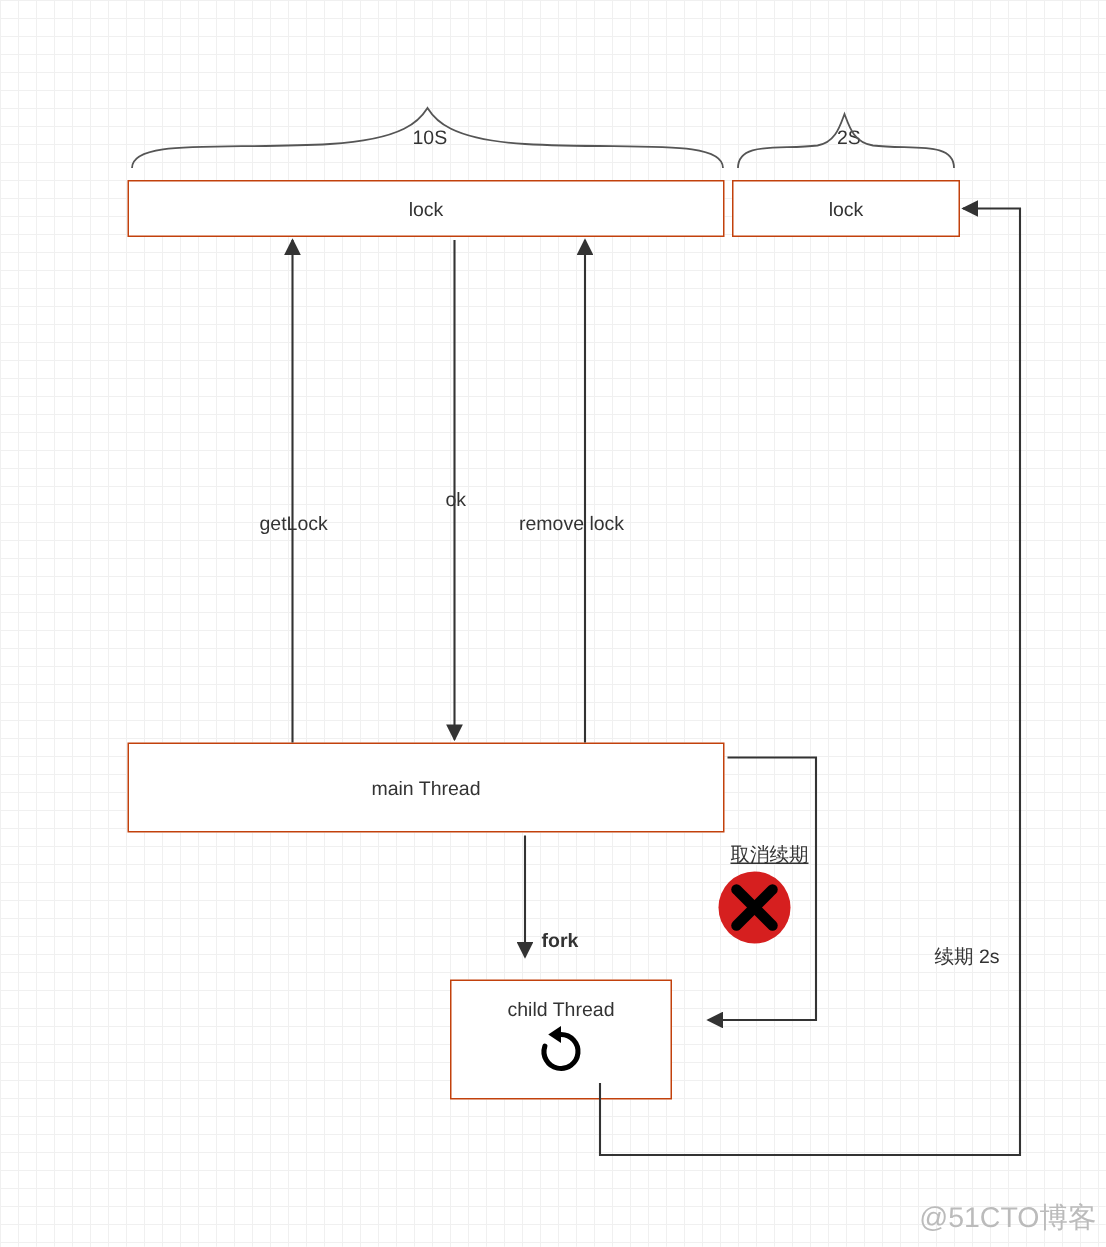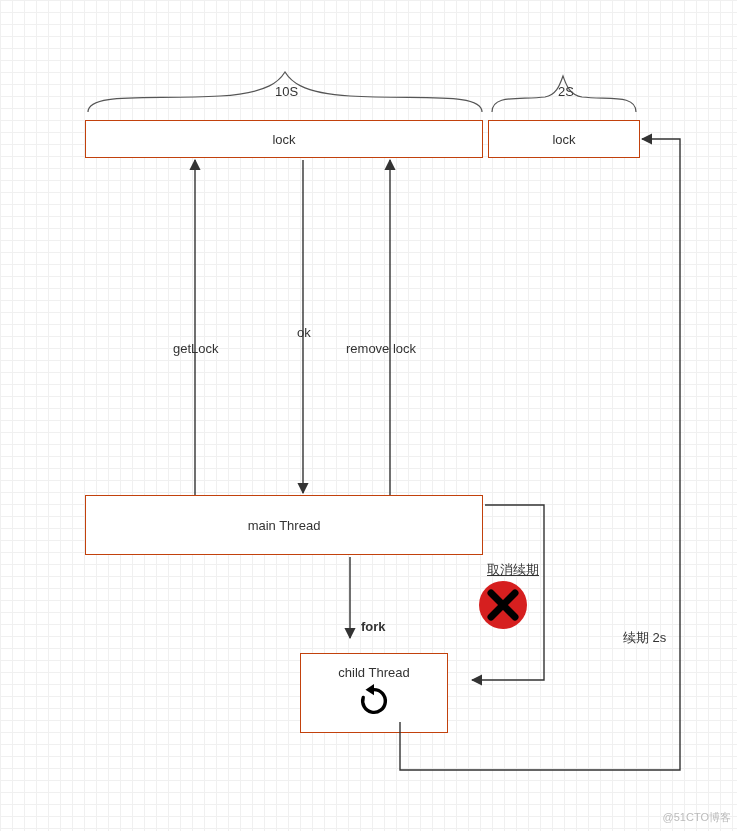--- a/index.html
+++ b/index.html
@@ -33,21 +33,21 @@
     background: rgba(255,255,255,0.0);
     padding: 1px 3px;
     white-space: nowrap;
     margin-top: 28px;
   }
   .watermark {
     position: absolute;
     right: 6px;
     bottom: 6px;
     color: #bbb;
-    font-size: 11px;
+    font-size: 19px;
   }
   svg.overlay {
     position: absolute;
     left: 0; top: 0;
     width: 737px; height: 831px;
     pointer-events: none;
   }
   .child-inner { display:flex; flex-direction:column; align-items:center; gap:4px; }
 </style>
 </head>

